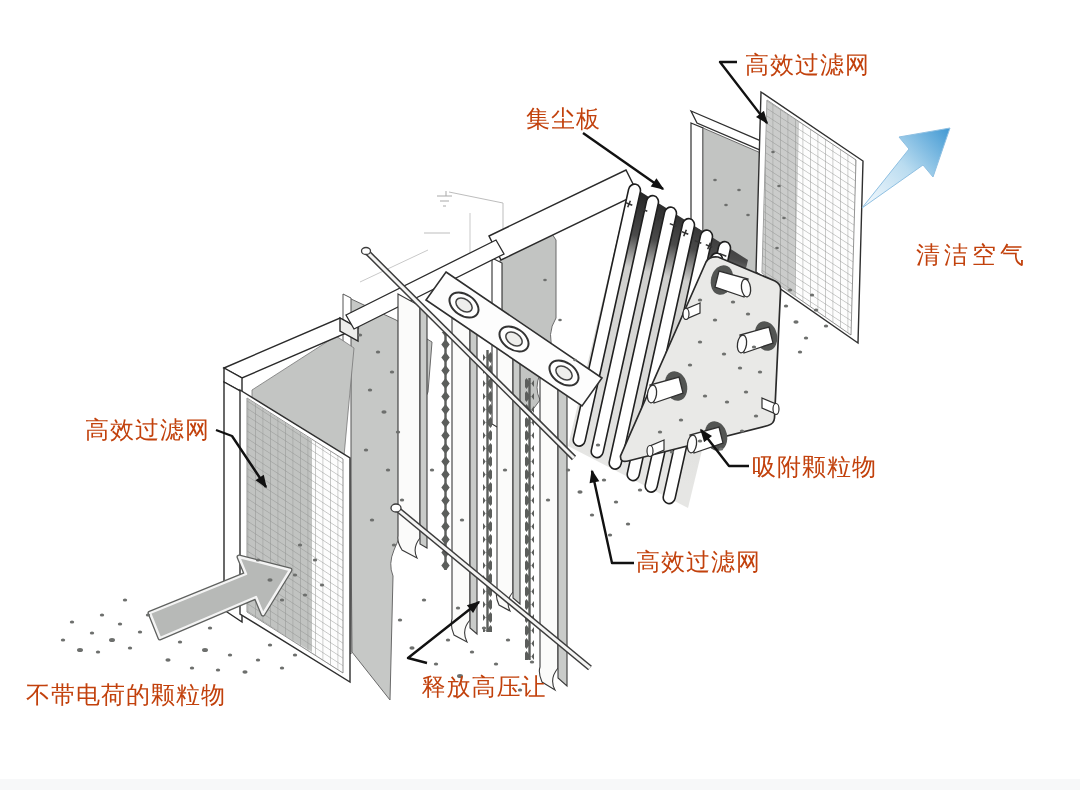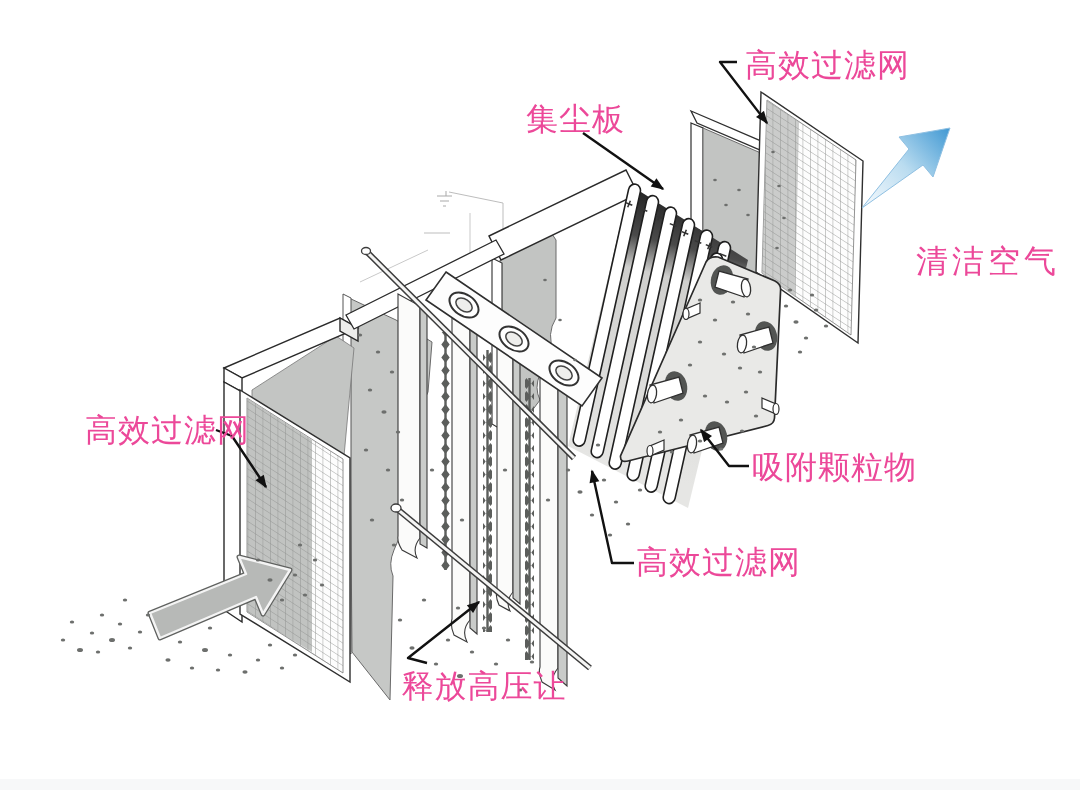--- a/index.html
+++ b/index.html
@@ -1,19 +1,19 @@
 <!DOCTYPE html>
 <html><head>
 <meta charset="utf-8">
 <style>
   html,body{margin:0;padding:0;background:#ffffff;}
   .screen{position:relative;width:1080px;height:790px;background:#ffffff;overflow:hidden;
           font-family:"Liberation Sans","DejaVu Sans",sans-serif;}
   .art{position:absolute;left:0;top:0;}
-  .lbl{position:absolute;color:#ec4899;font-size:32px;font-weight:500;white-space:nowrap;
+  .lbl{position:absolute;color:#c2410c;font-size:24px;font-weight:500;white-space:nowrap;
        letter-spacing:1px;line-height:30px;}
   .lbl-center{text-align:center;white-space:normal;}
   .lbl-center div{line-height:37px;}
   .clean{letter-spacing:4px;}
 </style>
 </head>
 <body>
 
 <div class="screen">
 
@@ -299,21 +299,22 @@
     <line x1="583" y1="133" x2="663" y2="189" marker-end="url(#ah)"></line>
     <polyline points="216,430 232,436 266,487" marker-end="url(#ah)"></polyline>
     <polyline points="427,663 408,658 479,602" marker-end="url(#ah)"></polyline>
     <polyline points="634,563 612,563 592,471" marker-end="url(#ah)"></polyline>
     <polyline points="749,466 729,466 701,430" marker-end="url(#ah)"></polyline>
   </g>
 </svg>
 
 <div class="lbl" style="left:745px;top:50px;">高效过滤网</div>
 <div class="lbl" style="left:526px;top:104px;">集尘板</div>
-<div class="lbl clean" style="left:916px;top:246px;">清洁空气</div>
+<div class="lbl clean" style="left:916px;top:240px;">清洁空气</div>
 <div class="lbl" style="left:85px;top:415px;">高效过滤网</div>
+<div class="lbl" style="left:26px;top:680px;">不带电荷的颗粒物</div>
 <div class="lbl lbl-center" style="left:384px;top:668px;width:200px;">
   <div>释放高压让</div>
 </div>
 <div class="lbl" style="left:636px;top:547px;">高效过滤网</div>
 <div class="lbl" style="left:752px;top:452px;">吸附颗粒物</div>
 
 </div>
 
 </body></html>

